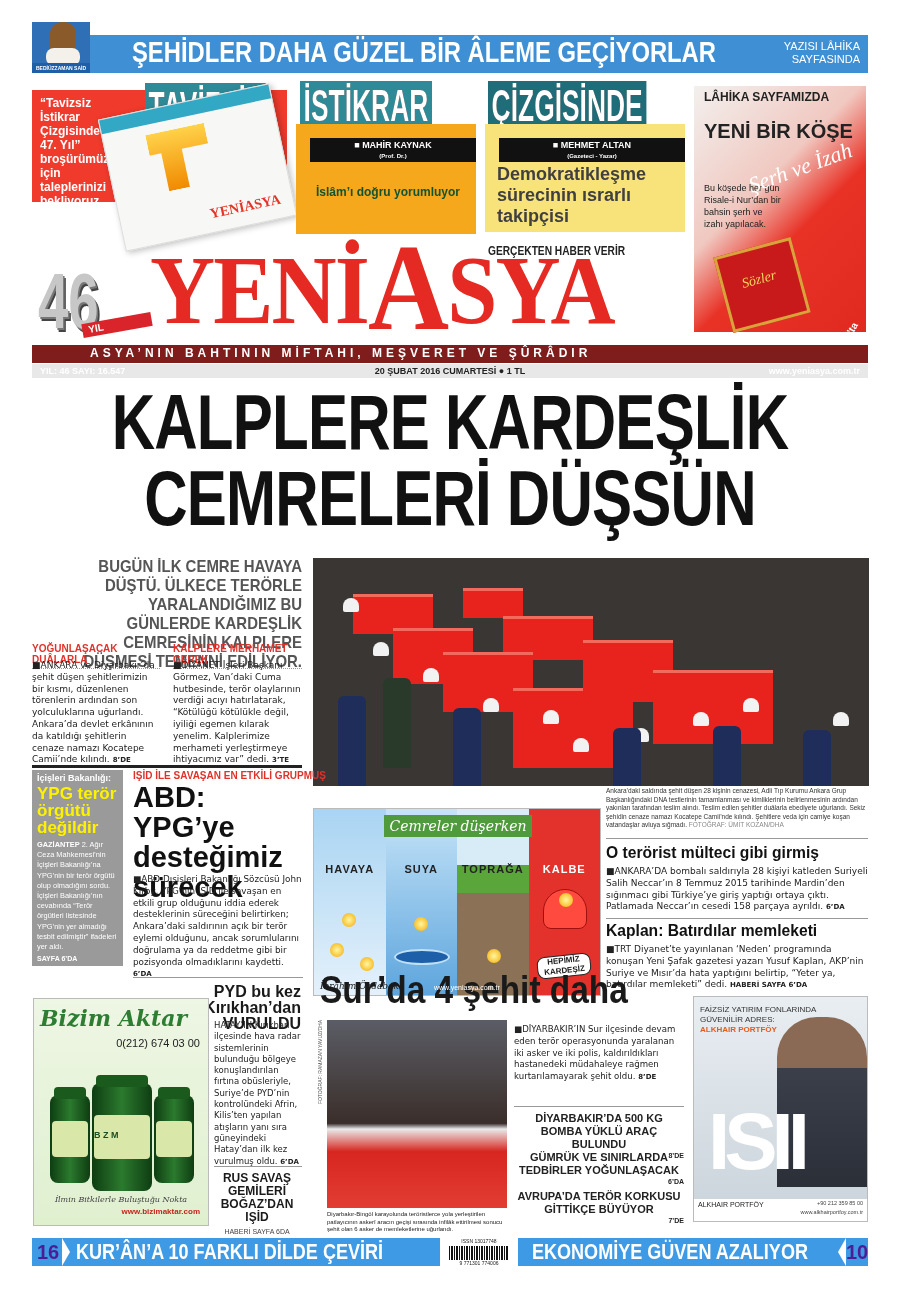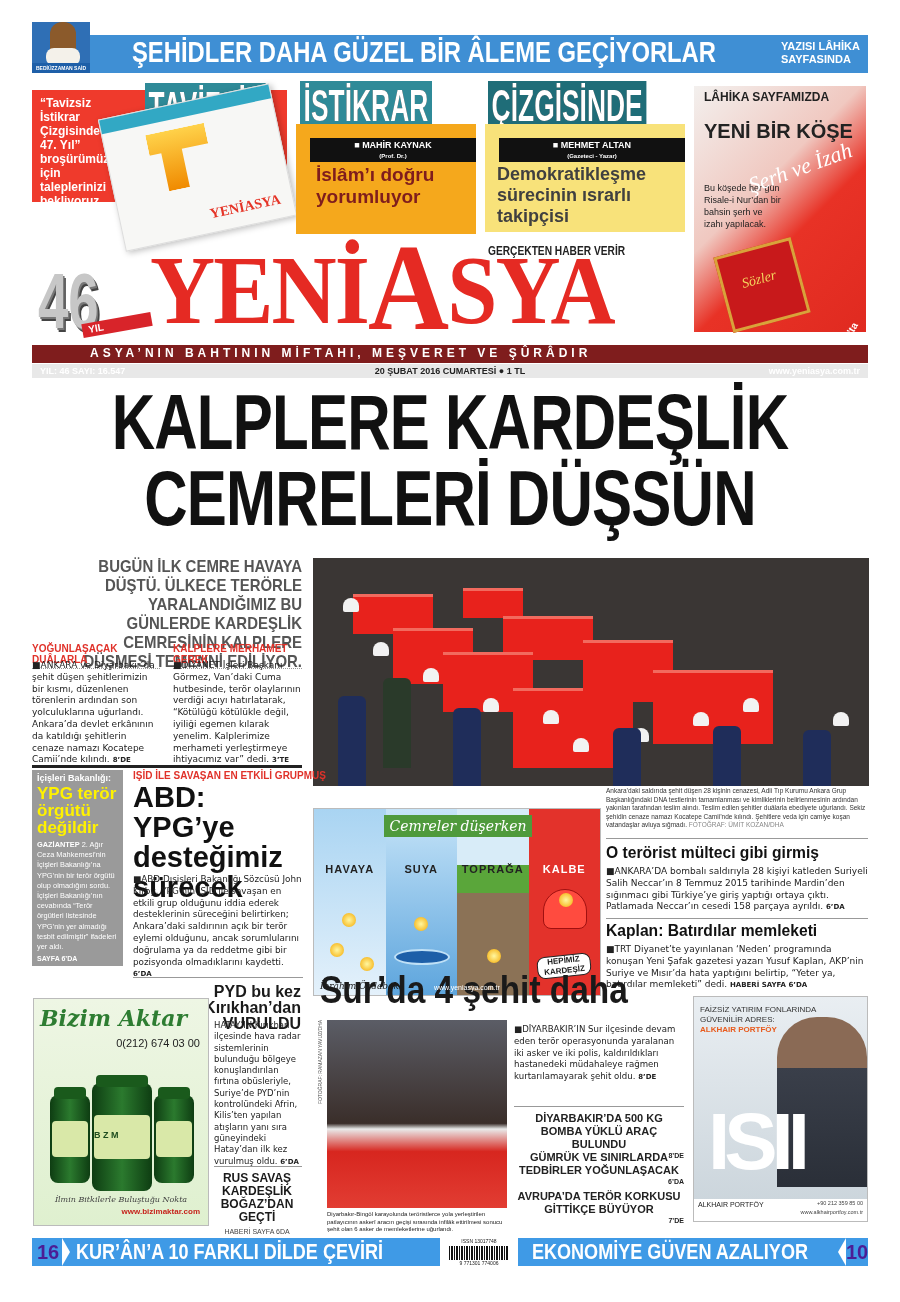--- a/index.html
+++ b/index.html
@@ -7,37 +7,37 @@
 body{position:relative;font-family:"Liberation Sans",sans-serif;color:#1a1a1a}
 .abs{position:absolute}
 
 
 #topbar{left:32px;top:35px;width:836px;height:38px;background:#3f8fd4;}
 #nursi{left:32px;top:22px;width:58px;height:51px;background:#2f6fb5;overflow:hidden}
 #nursi .face{position:absolute;left:18px;top:0;width:26px;height:42px;background:#8b5a2b;border-radius:12px 12px 4px 4px}
 #nursi .scarf{position:absolute;left:14px;top:26px;width:34px;height:18px;background:#f4f1ea;border-radius:8px}
 #nursi .lbl{position:absolute;left:0;bottom:0;width:58px;height:10px;background:#1e5fa8;color:#fff;font-size:5px;line-height:10px;text-align:center;font-weight:bold}
 #topbar .title{position:absolute;left:100px;top:1px;font-size:29px;font-weight:900;color:#fff;white-space:nowrap;transform:scaleX(0.82);transform-origin:left}
-#topbar .side{position:absolute;right:8px;top:5px;color:#fff;font-size:11px;line-height:13px;text-align:left;font-weight:bold}
+#topbar .side{position:absolute;right:8px;top:5px;color:#fff;font-size:11px;line-height:13px;text-align:right;font-weight:normal}
 
 
 #promo-red{left:32px;top:90px;width:255px;height:112px;background:#ef3a2c}
 #promo-red .txt{position:absolute;left:8px;top:6px;color:#fff;font-weight:bold;font-size:12px;line-height:14px;width:70px}
 #promo-red .price{font-size:8px;margin-top:2px;display:block;text-indent:12px}
 #brochure{left:110px;top:100px;width:175px;height:135px;background:#f7f7f5;transform:rotate(-12deg);border:1px solid #ddd;box-shadow:2px 2px 6px rgba(0,0,0,.25)}
 #brochure .band{position:absolute;left:0;top:0;width:100%;height:14px;background:#32a8c4}
 #brochure .num{position:absolute;left:42px;top:24px;width:60px;height:60px;background:linear-gradient(#ffd24a,#f08a00);clip-path:polygon(0 0,100% 0,100% 35%,55% 35%,55% 100%,20% 100%,20% 35%,0 35%)}
 #brochure .brand{position:absolute;right:12px;bottom:10px;color:#e53528;font-family:"Liberation Serif",serif;font-weight:bold;font-size:14px}
 .bigword{position:absolute;font-weight:900;color:#fff;font-size:44px;line-height:44px;transform:scaleX(0.6);transform-origin:left top;white-space:nowrap;text-shadow:0 0 0 #000}
 .bigword span{background:#2f8a98;padding:0 6px}
 #promo-orange{left:296px;top:124px;width:180px;height:110px;background:#f5a81c}
 #promo-yellow{left:485px;top:124px;width:200px;height:108px;background:#f8e27a}
 .blackbar{position:absolute;left:14px;top:14px;right:0;height:24px;background:#111;color:#fff;font-weight:bold;font-size:9px;text-align:center;line-height:11px;padding-top:2px}
 .blackbar small{display:block;font-size:6px}
-#promo-orange .head{position:absolute;left:20px;top:40px;color:#7f1d1d;font-weight:900;font-size:19px;line-height:22px}
+#promo-orange .head{position:absolute;left:20px;top:57px;color:#14532d;font-weight:900;font-size:12px;line-height:22px}
 #promo-yellow .head{position:absolute;left:12px;top:40px;color:#404040;font-weight:900;font-size:18px;line-height:21px}
 
 
 #lahika{left:694px;top:86px;width:172px;height:246px;background:linear-gradient(135deg,#f3f0ee 0%,#f0c8c0 40%,#e83226 60%,#e02a20 100%)}
 #lahika .t1{position:absolute;left:10px;top:4px;font-weight:bold;font-size:12px;line-height:14px;color:#222}
 #lahika .t2{position:absolute;left:10px;top:34px;font-weight:900;font-size:20px;line-height:22px;color:#222}
 #lahika .t3{position:absolute;left:10px;top:96px;font-size:9px;line-height:12px;color:#222;width:80px}
 #lahika .script{position:absolute;right:12px;top:70px;color:#fff;font-family:"Liberation Serif",serif;font-style:italic;font-size:22px;line-height:24px;transform:rotate(-20deg);text-align:center}
 #lahika .book{position:absolute;left:28px;top:160px;width:80px;height:78px;background:#c8191b;border:3px solid #d9a23a;transform:rotate(-15deg)}
 #lahika .book span{position:absolute;left:18px;top:22px;color:#f4d35e;font-family:"Liberation Serif",serif;font-style:italic;font-size:14px}
@@ -277,21 +277,21 @@
   <div class="b"><b>GAZİANTEP</b><span> 2. Ağır Ceza Mahkemesi’nin İçişleri Bakanlığı’na YPG’nin bir terör örgütü olup olmadığını sordu. İçişleri Bakanlığı’nın cevabında “Terör örgütleri listesinde YPG’nin yer almadığı tesbit edilmiştir” ifadeleri yer aldı.</span></div>
   <div class="s">SAYFA 6’DA</div>
 </div>
 <div id="abd-kicker" class="abs">IŞİD İLE SAVAŞAN EN ETKİLİ GRUPMUŞ</div>
 <div id="abd-title" class="abs" style="width:168px">ABD: YPG’ye desteğimiz sürecek</div>
 <div class="body" style="left:133px;top:874px;width:170px;font-size:8.8px">■<b>ABD</b><span> Dışişleri Bakanlığı Sözcüsü John Kirby, YPG’nin IŞİD ile savaşan en etkili grup olduğunu iddia ederek desteklerinin süreceğini belirtirken; Ankara’daki saldırının açık bir terör eylemi olduğunu, ancak sorumlularını doğrulama ya da reddetme gibi bir pozisyonda olmadıklarını kaydetti.</span> <span class="ref">6’DA</span></div>
 <div class="hr" style="left:133px;top:977px;width:170px"></div>
 <div id="pyd-title" class="abs">PYD bu kez Kırıkhan’dan VURULDU</div>
 <div class="body" style="left:214px;top:1020px;width:88px;font-size:8.5px;line-height:11.3px"><b>HATAY’IN</b><span> Kırıkhan ilçesinde hava radar sistemlerinin bulunduğu bölgeye konuşlandırılan fırtına obüsleriyle, Suriye’de PYD’nin kontrolündeki Afrin, Kilis’ten yapılan atışların yanı sıra güneyindeki Hatay’dan ilk kez vurulmuş oldu.</span> <span class="ref">6’DA</span></div>
 <div class="hr" style="left:214px;top:1166px;width:88px"></div>
-<div id="rus" class="abs"><span>RUS SAVAŞ KARDEŞLİK BOĞAZ’DAN GEÇTİ</span><small>HABERİ SAYFA 6DA</small></div>
+<div id="rus" class="abs"><span>RUS SAVAŞ GEMİLERİ BOĞAZ’DAN IŞİD</span><small>HABERİ SAYFA 6DA</small></div>
 
 <div id="ad-aktar" class="abs">
   <div class="logo">Bizim Aktar</div>
   <div class="phone">0(212) 674 03 00</div>
   <div class="jar" style="left:16px;top:96px;width:40px;height:88px">
       <div class="cap"></div>
       <div class="lab"></div>
     </div>
   <div class="jar" style="left:120px;top:96px;width:40px;height:88px">
       <div class="cap"></div>

